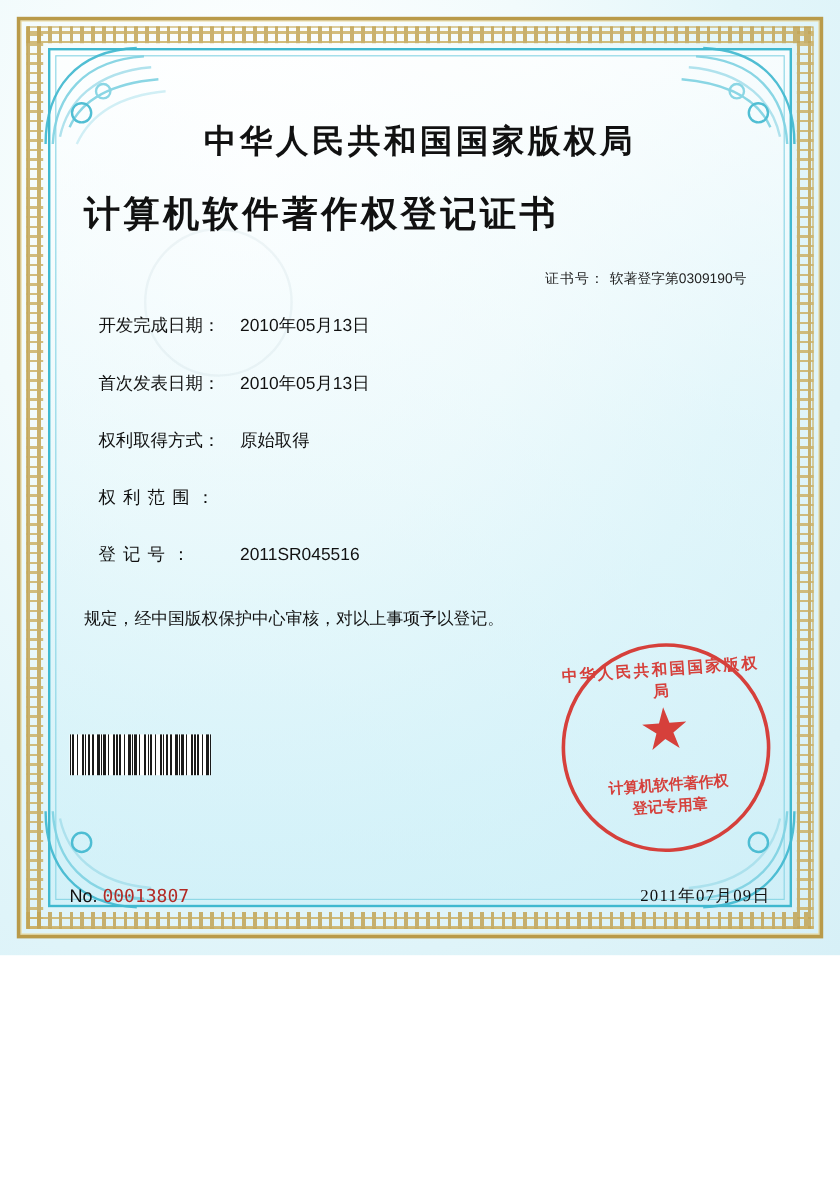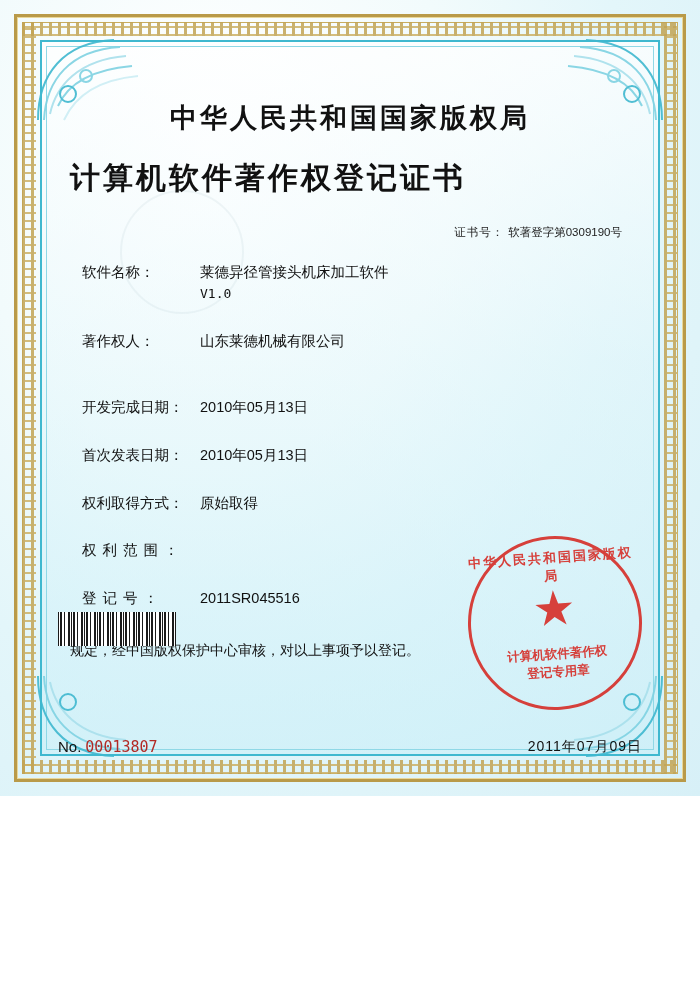--- a/index.html
+++ b/index.html
@@ -143,21 +143,21 @@
   .seal .l1{position:absolute;bottom:44px;left:0;width:100%;text-align:center;font-size:12.5px;font-weight:700;}
   .seal .l2{position:absolute;bottom:26px;left:0;width:100%;text-align:center;font-size:12.5px;font-weight:700;}
 
   .footer{
     position:absolute;left:58px;right:58px;bottom:40px;
     display:flex;justify-content:space-between;align-items:flex-end;
     font-size:14px;color:#111;
   }
   .serial{color:#b22a25;font-family:"DejaVu Sans Mono","Liberation Mono",monospace;font-size:15px;}
   .serial .no{color:#111;font-family:"Liberation Sans",sans-serif;margin-right:4px;}
-  .date{letter-spacing:1px;}
+  .date{letter-spacing:1px;font-family:Liberation Serif, serif;}
 
   .watermark{
     position:absolute;left:120px;top:190px;width:120px;height:120px;
     border-radius:50%;
     border:2px solid rgba(120,160,170,.18);
     opacity:.5;
   }
 </style>
 </head>
 <body>
@@ -214,33 +214,20 @@
 
   <div class="content">
 
     <div class="title1">中华人民共和国国家版权局</div>
     <div class="title2">计算机软件著作权登记证书</div>
 
     <div class="certno">
       <span class="lbl">证书号：</span><span class="val">软著登字第0309190号</span>
     </div>
 
-    <div class="fields">
-      <div class="row gap-lg">
-        <div class="k">软件名称：</div>
-        <div class="v">
-          <span>莱德异径管接头机床加工软件</span>
-          <span class="line2">V1.0</span>
-        </div>
-      </div>
-      <div class="row" style="margin-bottom:44px">
-        <div class="k">著作权人：</div>
-        <div class="v">山东莱德机械有限公司</div>
-      </div>
-    </div>
 
     <div class="fields rows-b">
       <div class="row">
         <div class="k">开发完成日期：</div>
         <div class="v">2010年05月13日</div>
       </div>
       <div class="row">
         <div class="k">首次发表日期：</div>
         <div class="v">2010年05月13日</div>
       </div>

